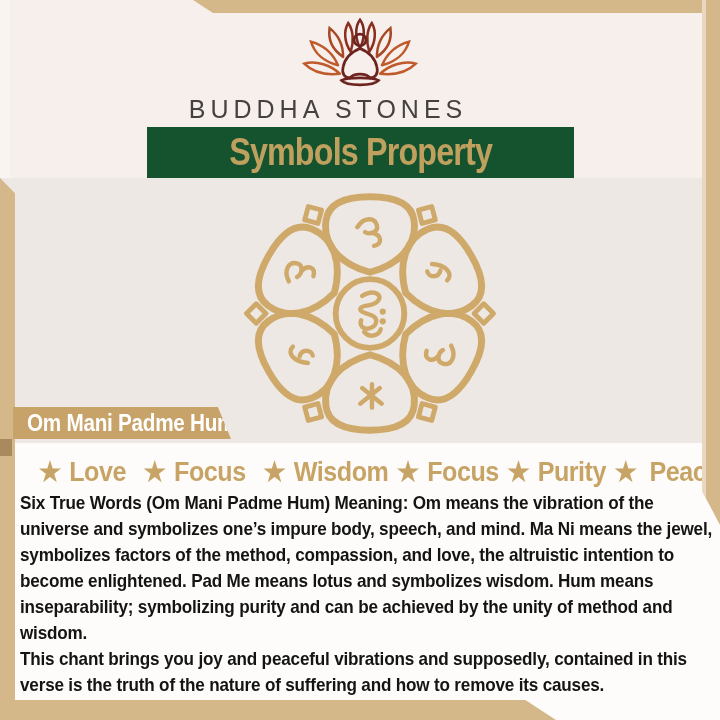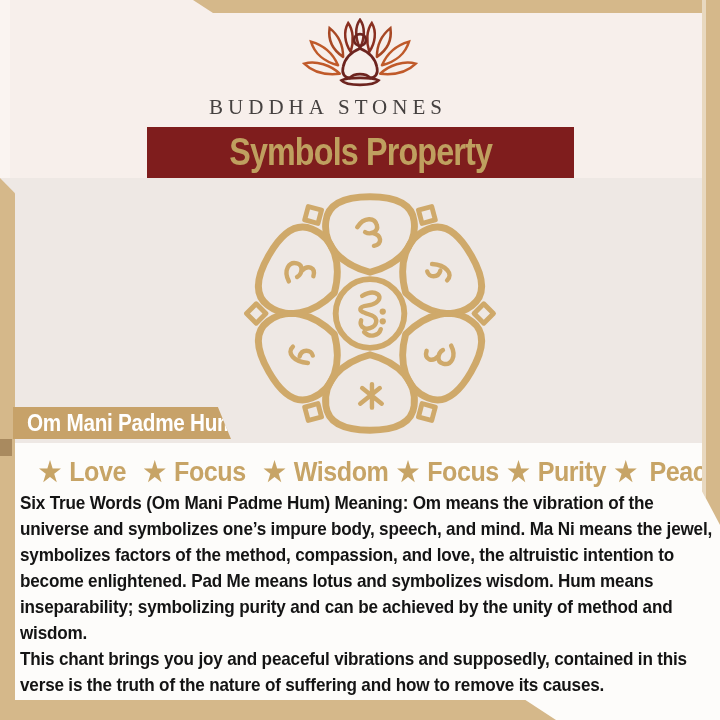--- a/index.html
+++ b/index.html
@@ -22,26 +22,26 @@
   .left-bar{position:absolute;left:0;top:178px;width:15px;height:542px;
             clip-path:polygon(0 0,100% 2.8%,100% 100%,0 100%);z-index:6;}
   .bottom-band{position:absolute;left:0;top:700px;width:556px;height:20px;
                clip-path:polygon(0 0,94.5% 0,100% 100%,0 100%);z-index:7;}
   .ribbon-fold{position:absolute;left:0;top:439px;width:12px;height:17px;
                background:#a98a5f;z-index:7;}
 
   
   .logo{position:absolute;left:280px;top:18px;width:160px;height:76px;z-index:3;}
   .brand{position:absolute;left:0;top:95px;width:656px;text-align:center;z-index:3;
-         font-family:Liberation Serif, serif;font-size:21px;letter-spacing:5px;
+         font-family:Liberation Sans, sans-serif;font-size:25px;letter-spacing:5px;
          color:#454140;}
 
   
   .heading-band{position:absolute;left:147px;top:127px;width:427px;height:51px;
-                background:#7f1d1d;z-index:3;display:flex;align-items:center;justify-content:center;}
+                background:#14532d;z-index:3;display:flex;align-items:center;justify-content:center;}
   .heading-band span{font-weight:bold;font-size:38px;color:#bfa05f;
                      transform:scaleX(.85);white-space:nowrap;letter-spacing:-1px;}
 
   
   .mandala{position:absolute;left:230px;top:186px;width:280px;height:255px;z-index:4;}
 
   
   .ribbon{position:absolute;left:13px;top:407px;width:218px;height:32px;z-index:8;
           background:#c7a269;clip-path:polygon(0 0,94% 0,100% 100%,0 100%);
           color:#ffffff;font-weight:bold;font-size:23px;line-height:32px;

